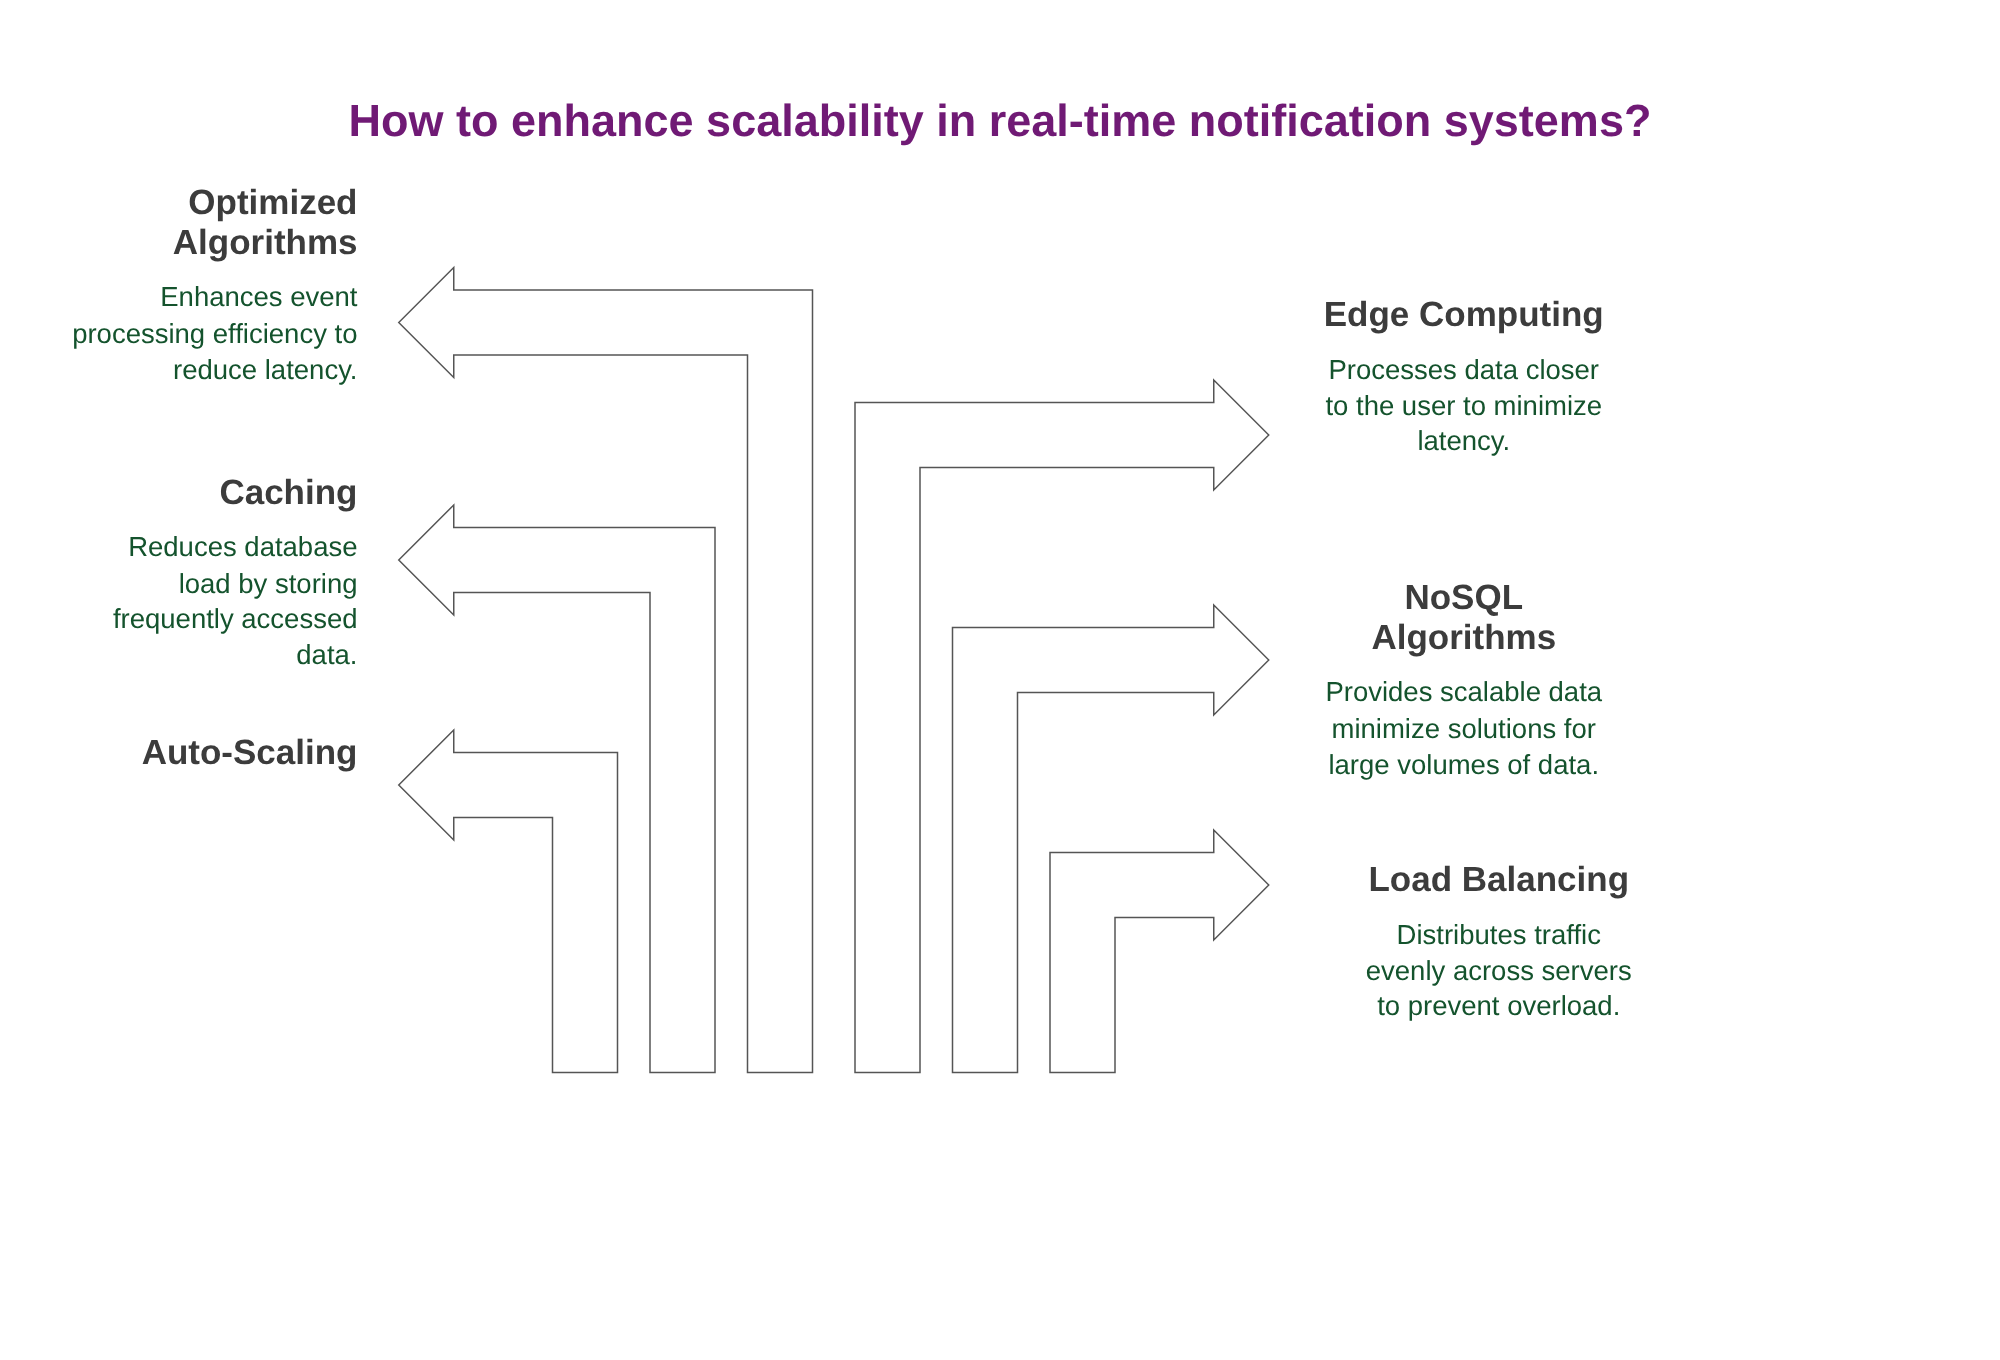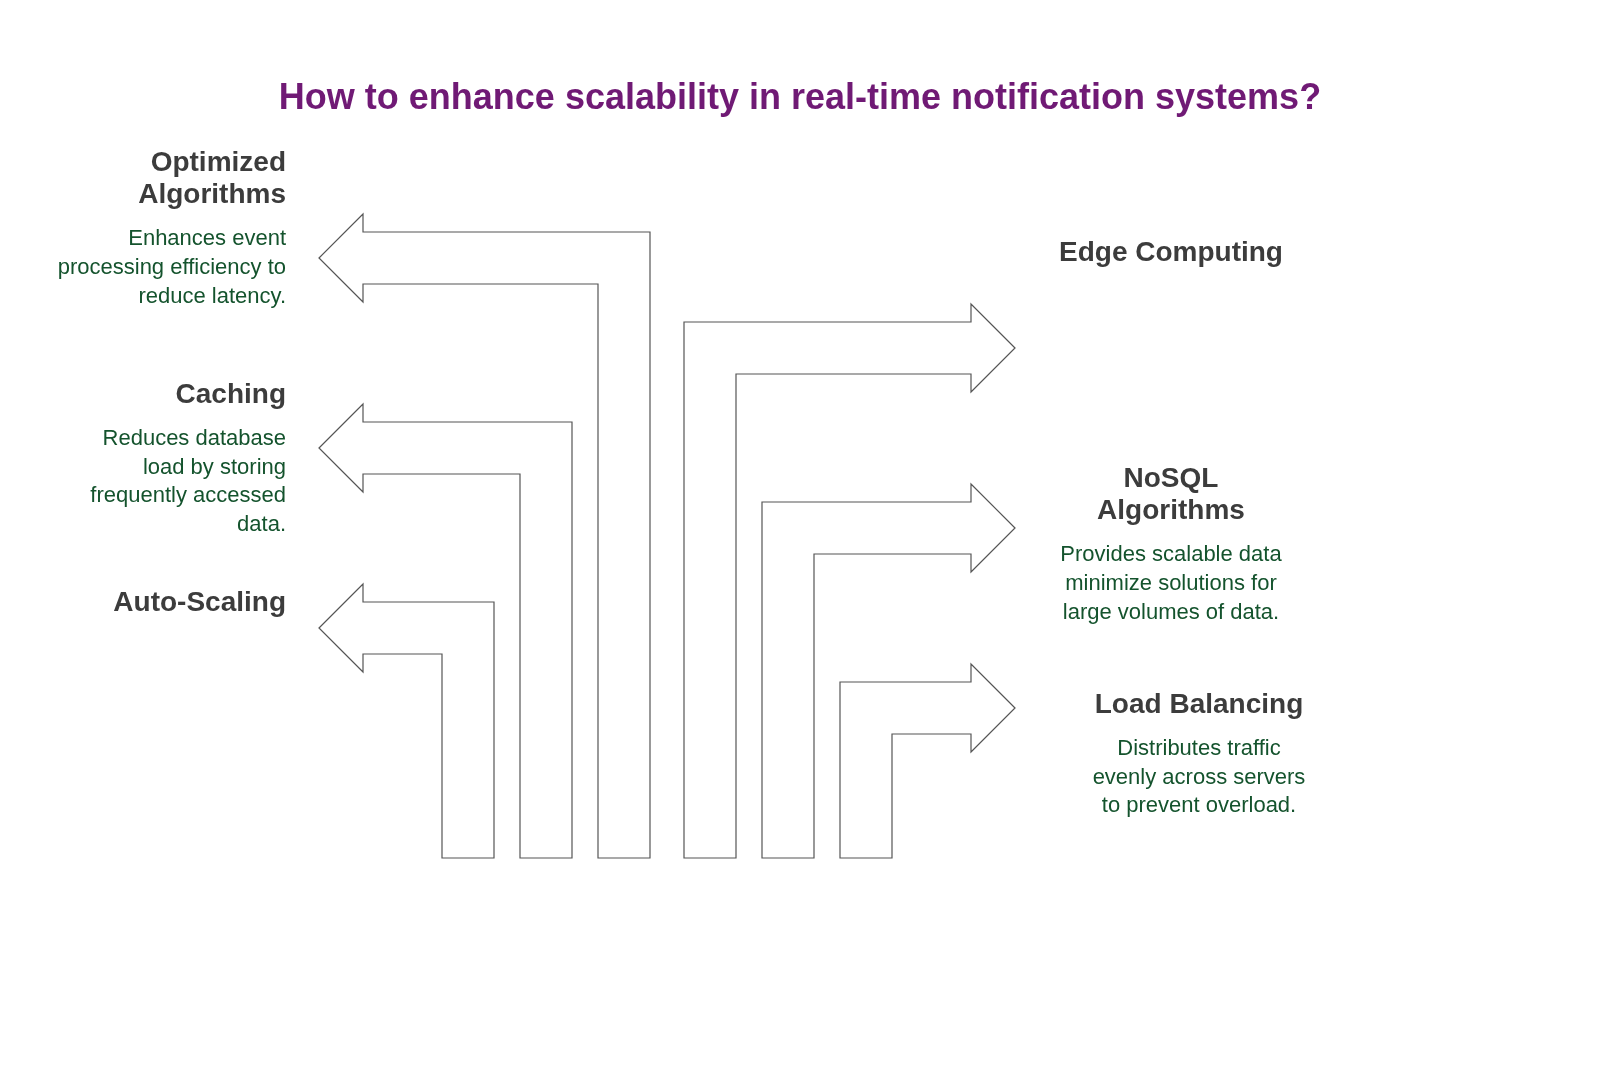--- a/index.html
+++ b/index.html
@@ -68,20 +68,21 @@
   <h3>Caching</h3>
   <p>Reduces database load by storing frequently accessed data.</p>
 </div>
 
 <div class="label left" style="left:56px; top:586px;">
   <h3>Auto-Scaling</h3>
 </div>
 
 <div class="label right" style="left:1056px; top:236px;">
   <h3>Edge Computing</h3>
+  <p>Processes data closer to the user to minimize latency.</p>
 </div>
 
 <div class="label right" style="left:1056px; top:462px;">
   <h3>NoSQL Algorithms</h3>
   <p>Provides scalable data minimize solutions for large volumes of data.</p>
 </div>
 
 <div class="label right" style="left:1084px; top:688px;">
   <h3>Load Balancing</h3>
   <p>Distributes traffic evenly across servers to prevent overload.</p>

